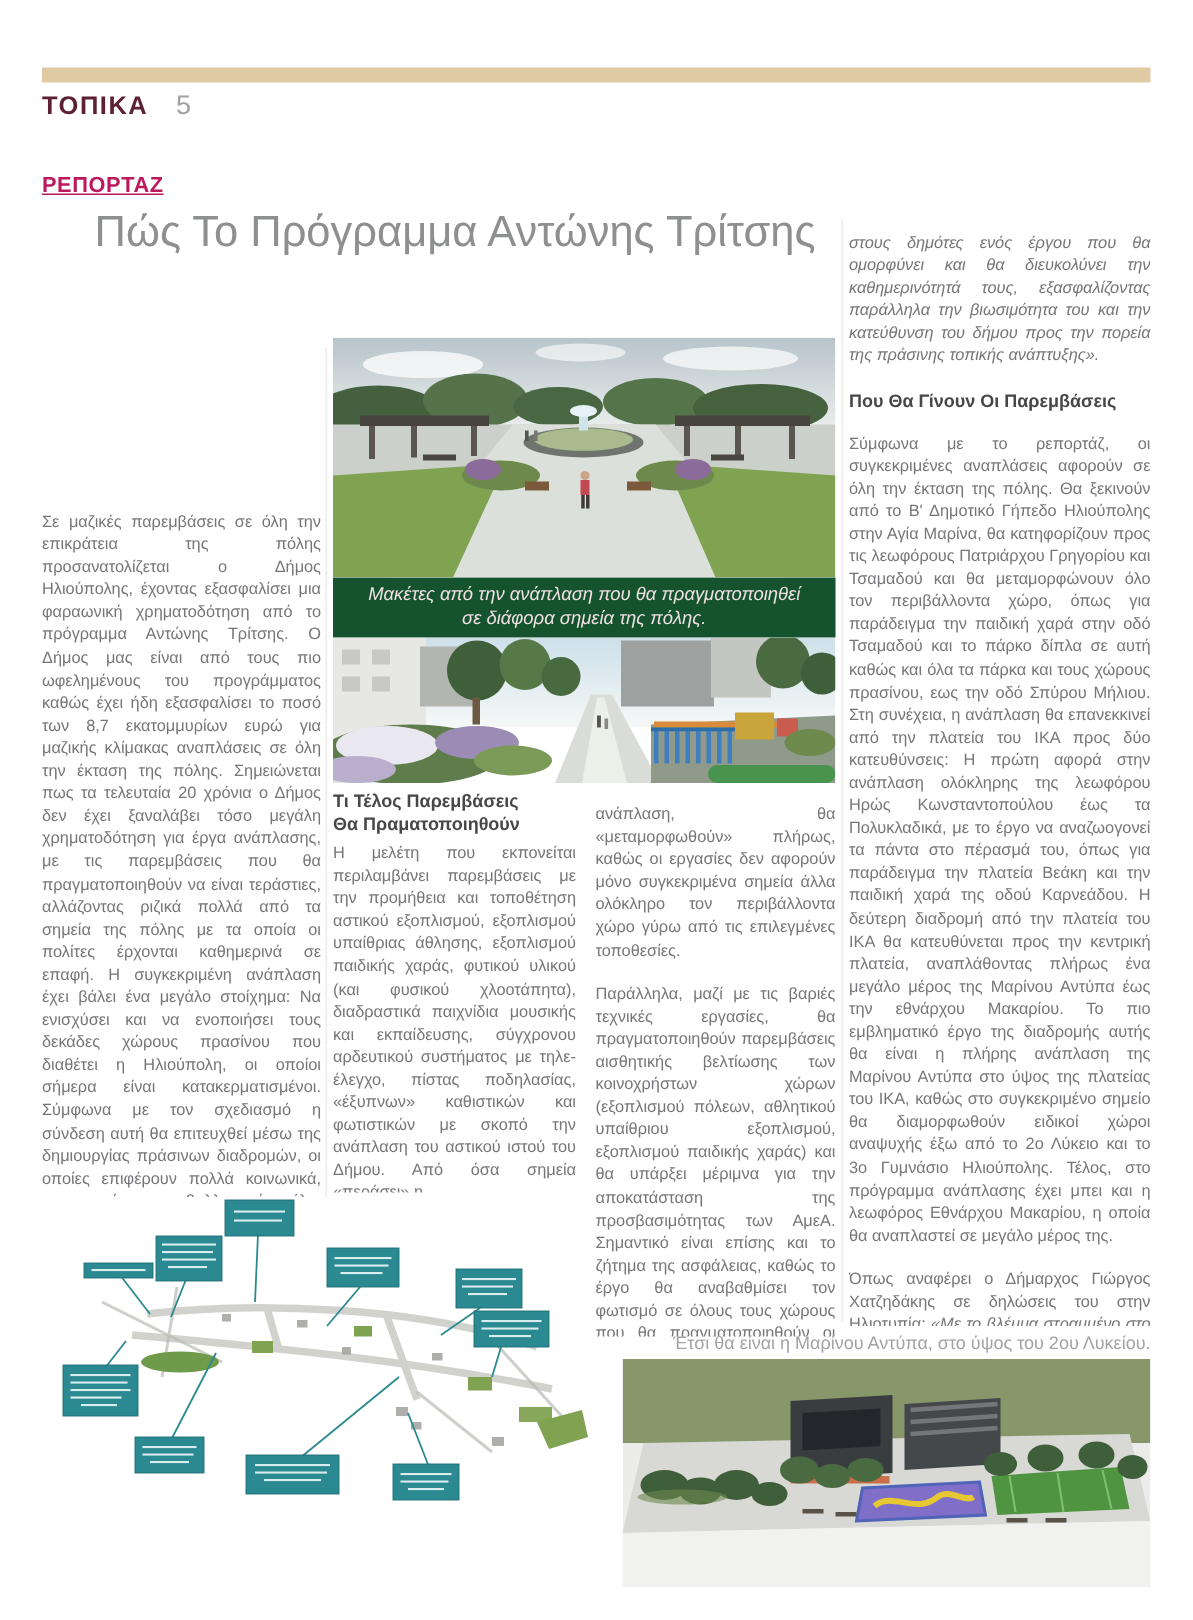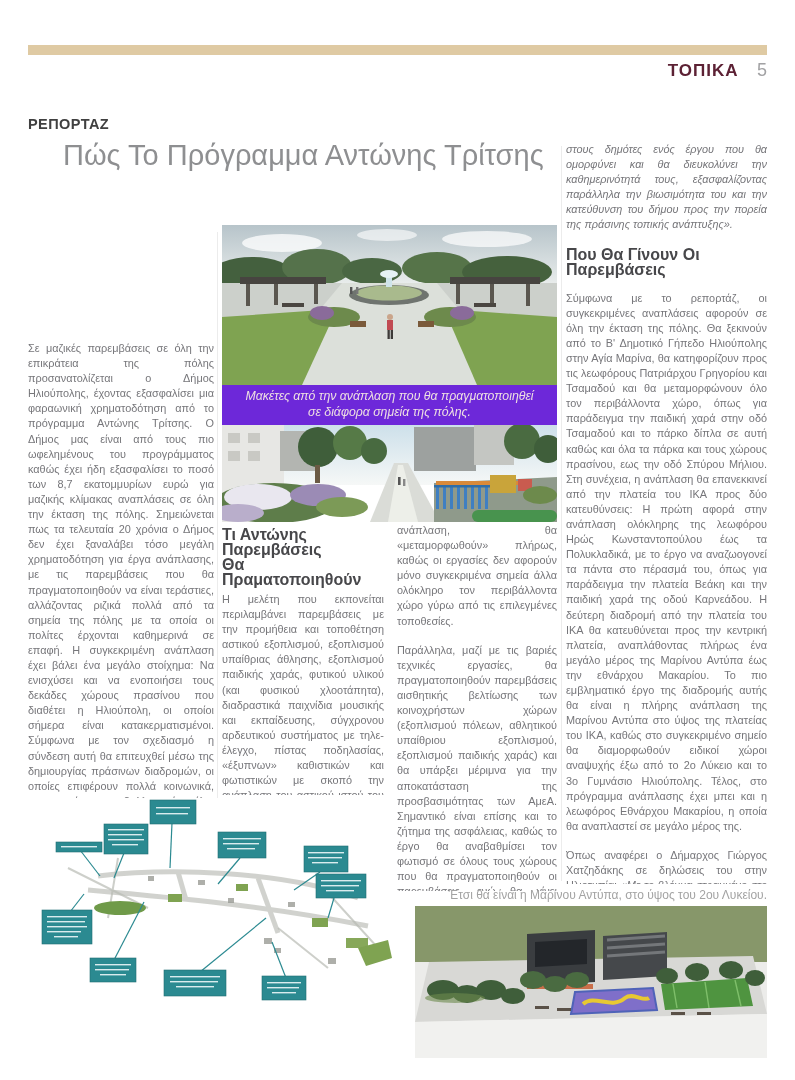--- a/index.html
+++ b/index.html
@@ -2,46 +2,46 @@
 <html><head>
 <meta charset="utf-8">
 <style>
   html,body{margin:0;padding:0;background:#ffffff;}
   .page{
     position:relative;width:795px;height:1080px;background:#ffffff;overflow:hidden;
     font-family:"Liberation Sans","DejaVu Sans",sans-serif;
   }
   
   .topbar{position:absolute;left:28px;top:45px;width:739px;height:10px;background:#dfcaa3;}
-  .section-row{position:absolute;left:28px;top:60px;width:739px;text-align:right;}
+  .section-row{position:absolute;left:28px;top:60px;width:739px;}
   .section-name{font-size:17px;font-weight:800;color:#5c2134;letter-spacing:1px;display:inline-block;vertical-align:baseline;}
   .page-num{font-size:18px;font-weight:400;color:#a2a2a4;display:inline-block;margin-left:14px;}
   
-  .kicker{position:absolute;left:28px;top:116px;font-size:14.5px;font-weight:700;color:#404040;letter-spacing:.4px;}
+  .kicker{position:absolute;left:28px;top:116px;font-size:14.5px;font-weight:700;color:#be185d;letter-spacing:.4px;text-decoration:underline;}
   .headline{position:absolute;left:28px;top:138px;width:560px;font-size:29px;line-height:35px;font-weight:400;color:#8e8f91;margin-left:35px;}
   
   .lead{position:absolute;left:28px;top:228px;width:186px;font-size:12.4px;line-height:16.6px;font-weight:700;color:#8d4a57;text-align:justify;}
   .colrule{position:absolute;width:1px;background:#ececec;}
   .body-col{position:absolute;font-size:10.9px;line-height:15.1px;color:#76767a;text-align:justify;overflow:hidden;}
-  .body-col p{margin:0 0 14px 0;}
+  .body-col p{margin:13px 0 14px 0;}
   #col1{left:28px;top:341px;width:186px;height:462px;}
   #col2{left:222px;top:523px;width:162px;height:272px;}
   #col3{left:397px;top:523px;width:160px;height:368px;}
   #col4{left:566px;top:142px;width:201px;height:742px;}
-  .subhead{font-size:16px;line-height:15px;font-weight:700;color:#47474a;margin:0 0 3px 0;text-align:left;}
+  .subhead{font-size:12px;line-height:15px;font-weight:700;color:#47474a;margin:0 0 3px 0;text-align:left;}
   .subhead-block{margin:4px 0 5px 0;}
   .italic{font-style:italic;}
   .caption{color:#a3a3a3;font-size:12px;line-height:15px;text-align:right;}
   #map-caption{position:absolute;left:200px;top:800px;width:190px;}
   #render3-caption{position:absolute;left:415px;top:888px;width:352px;}
   
   .center-figures{position:absolute;left:222px;top:225px;width:335px;}
   .figure{display:block;width:335px;overflow:hidden;}
   .caption-band{
-    width:335px;box-sizing:border-box;background:#6d28d9;color:#efe0e2;
+    width:335px;box-sizing:border-box;background:#14532d;color:#efe0e2;
     font-style:italic;font-size:12.3px;line-height:16px;text-align:center;
     padding:3px 16px 5px 16px;
   }
   #render3{position:absolute;left:415px;top:906px;width:352px;height:152px;overflow:hidden;}
   #mapfig{position:absolute;left:28px;top:798px;width:366px;height:258px;overflow:hidden;}
   svg{display:block;}
 </style>
 </head>
 <body>
 
@@ -177,21 +177,21 @@
         <rect x="250" y="85" width="85" height="12" rx="6" fill="#48934e"></rect>
 
         <rect x="176" y="52" width="2.6" height="8" fill="#555"></rect>
         <rect x="181" y="54" width="2.4" height="7" fill="#888"></rect>
       </svg>
     </div>
   </div>
 
   <div class="body-col" id="col2">
     <div class="subhead-block">
-      <p class="subhead" style="margin:0;">Τι Αντώνης Παρεμβάσεις</p>
+      <p class="subhead" style="margin:0;">Τι Τέλος Παρεμβάσεις</p>
       <p class="subhead" style="margin:0;">Θα Πραματοποιηθούν</p>
     </div>
     <p style="margin:0;">Η μελέτη που εκπονείται περιλαμβάνει παρεμβάσεις με την προμήθεια και τοποθέτηση αστικού εξοπλισμού, εξοπλισμού υπαίθριας άθλησης, εξοπλισμού παιδικής χαράς, φυτικού υλικού (και φυσικού χλοοτάπητα), διαδραστικά παιχνίδια μουσικής και εκπαίδευσης, σύγχρονου αρδευτικού συστήματος με τηλε-έλεγχο, πίστας ποδηλασίας, «έξυπνων» καθιστικών και φωτιστικών με σκοπό την ανάπλαση του αστικού ιστού του Δήμου. Από όσα σημεία «περάσει» η</p>
   </div>
 
   <div class="body-col" id="col3">
     <p>ανάπλαση, θα «μεταμορφωθούν» πλήρως, καθώς οι εργασίες δεν αφορούν μόνο συγκεκριμένα σημεία άλλα ολόκληρο τον περιβάλλοντα χώρο γύρω από τις επιλεγμένες τοποθεσίες.</p>
     <p style="margin:0;"><span>Παράλληλα, μαζί με τις βαριές τεχνικές εργασίες, θα πραγματοποιηθούν παρεμβάσεις αισθητικής βελτίωσης των κοινοχρήστων χώρων (εξοπλισμού πόλεων, αθλητικού υπαίθριου εξοπλισμού, εξοπλισμού παιδικής χαράς) και θα υπάρξει μέριμνα για την αποκατάσταση της προσβασιμότητας των ΑμεΑ. Σημαντικό είναι επίσης και το ζήτημα της ασφάλειας, καθώς το έργο θα αναβαθμίσει τον φωτισμό σε όλους τους χώρους που θα πραγματοποιηθούν οι παρεμβάσεις, ενώ θα γίνει προμήθεια και τοποθέτηση έξυπνων καθιστικών και θα δημιουργηθούν νέοι χώροι πρασίνου για τη μείωση των εκπομπών CO₂. Όπως επισημαίνεται στην Ηλιοτυπία ο αντιδήμαρχος τεχνικών υπηρεσιών Κώστας Σεφτελής </span></p>
   </div>
 

